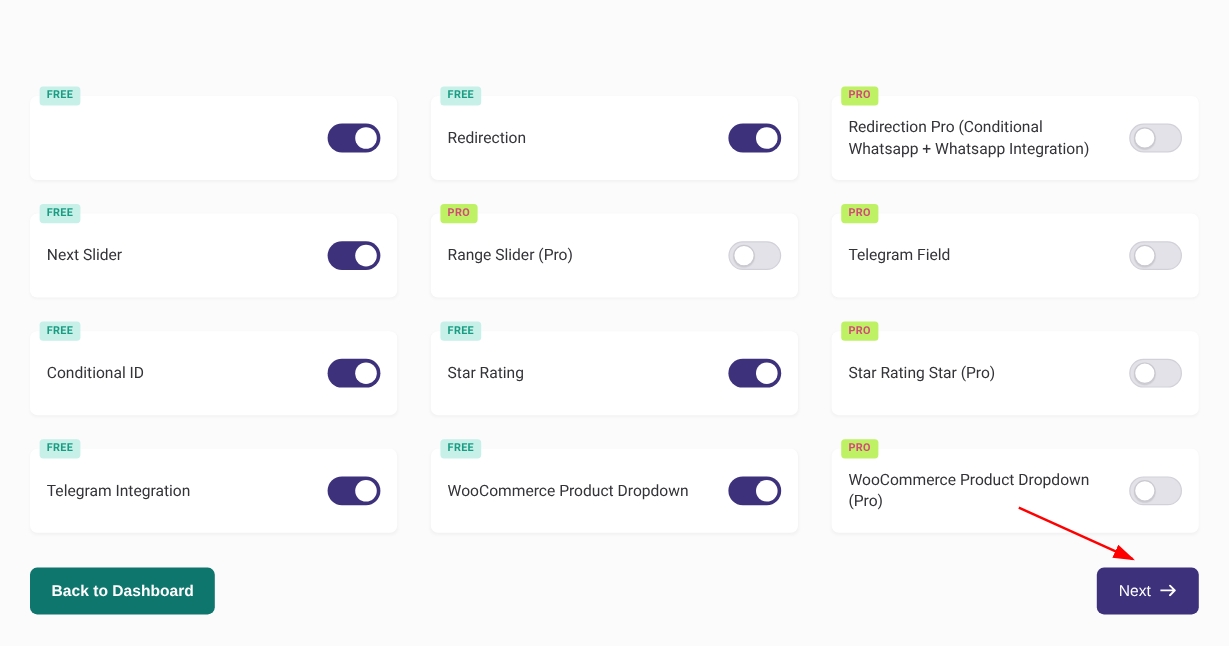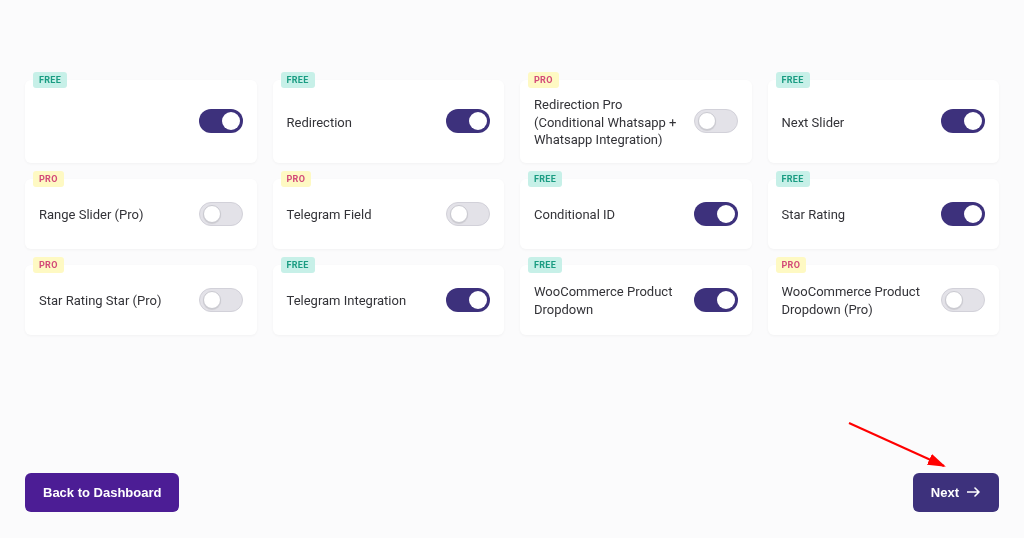--- a/index.html
+++ b/index.html
@@ -9,22 +9,22 @@
     width: 1024px;
     height: 538px;
     position: relative;
     overflow: hidden;
   }
   .container {
     padding: 20px 25px 20px 25px;
   }
   .grid {
     display: grid;
-    grid-template-columns: repeat(4, 1fr);
-    gap: 16px;
+    grid-template-columns: repeat(3, 1fr);
+    gap: 28px;
     margin-top: 60px;
   }
   .card {
     background: #ffffff;
     border-radius: 6px;
     box-shadow: 0 1px 3px rgba(0,0,0,0.04);
     position: relative;
     padding: 12px 14px 14px 14px;
     display: flex;
     align-items: center;
@@ -38,21 +38,21 @@
     font-weight: 700;
     padding: 3px 6px;
     border-radius: 3px;
     letter-spacing: 0.3px;
   }
   .badge.free {
     background: #c7f0e8;
     color: #1a9c82;
   }
   .badge.pro {
-    background: #fef9c3;
+    background: #bef264;
     color: #d34a78;
   }
   .card-label {
     font-size: 13px;
     color: #333338;
     line-height: 1.35;
     padding-right: 60px;
     padding-top: 4px;
   }
   .toggle {
@@ -93,37 +93,37 @@
   .footer {
     position: absolute;
     bottom: 26px;
     left: 25px;
     right: 25px;
     display: flex;
     justify-content: space-between;
     align-items: center;
   }
   .btn-back {
-    background: #4c1d95;
+    background: #0f766e;
     color: #ffffff;
     border: none;
     border-radius: 6px;
     padding: 12px 18px;
     font-size: 13px;
     font-weight: 700;
     cursor: pointer;
   }
   .btn-next {
     background: #3d317c;
     color: #ffffff;
     border: none;
     border-radius: 6px;
     padding: 12px 18px;
     font-size: 13px;
-    font-weight: 700;
+    font-weight: 400;
     cursor: pointer;
     display: inline-flex;
     align-items: center;
     gap: 8px;
   }
   .arrow-right-icon {
     display:inline-block;
   }
   .annotation-arrow {
     position: absolute;

